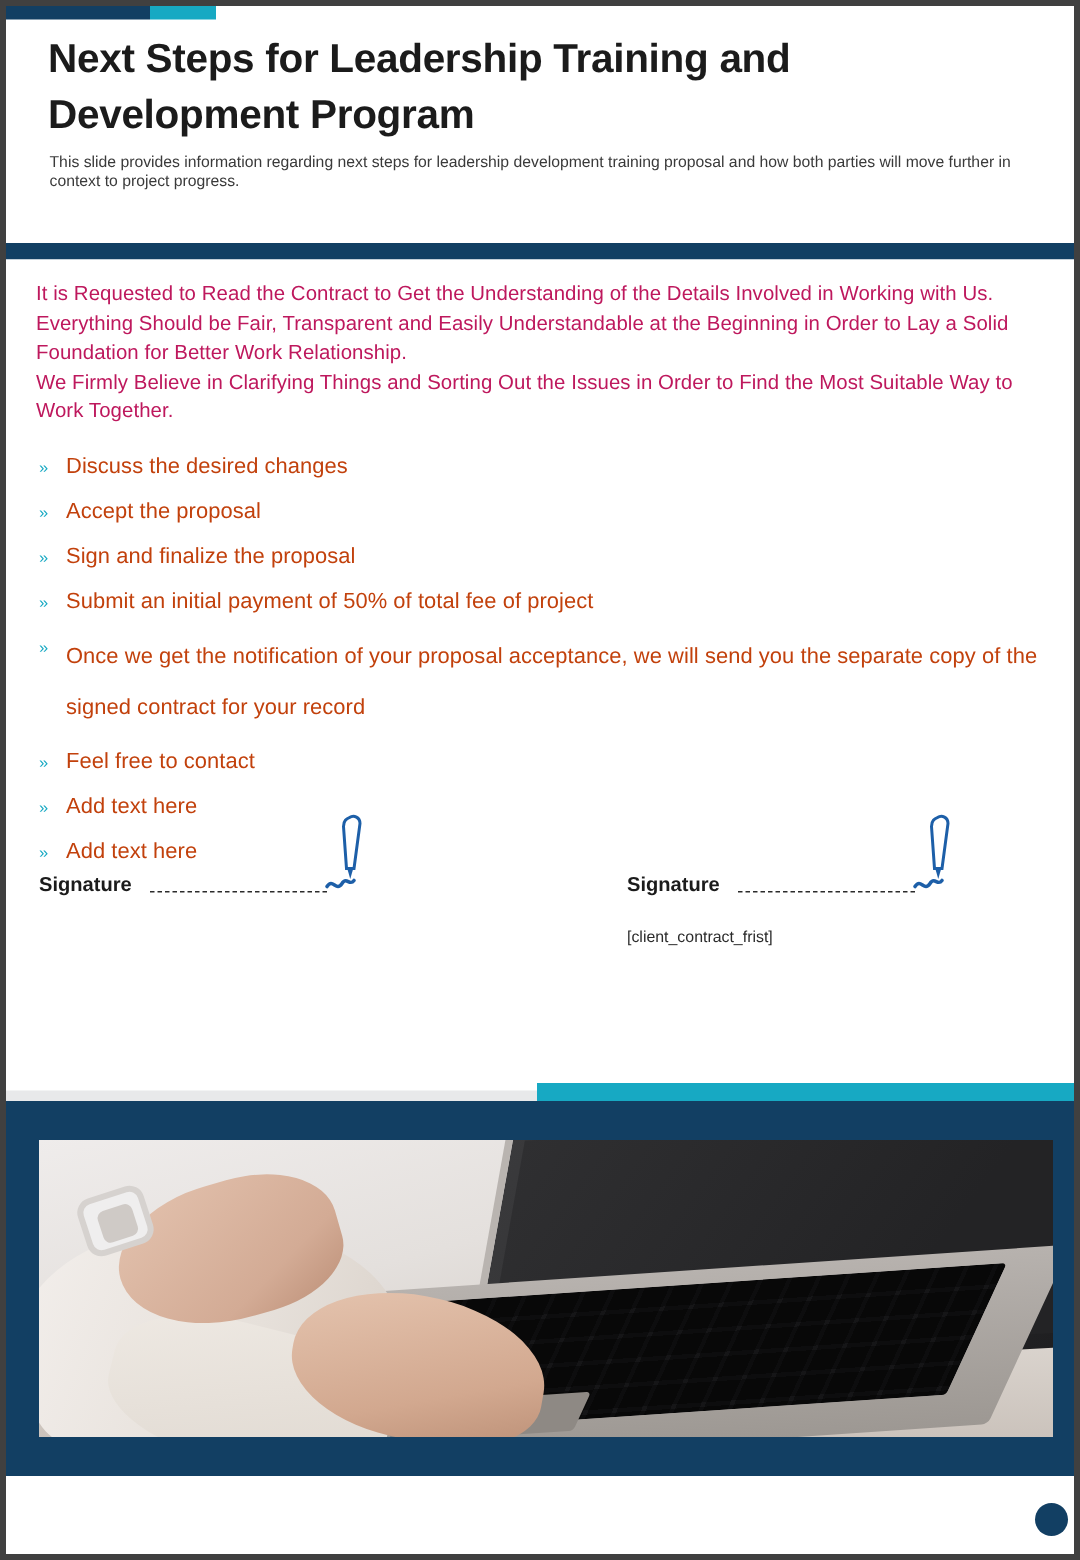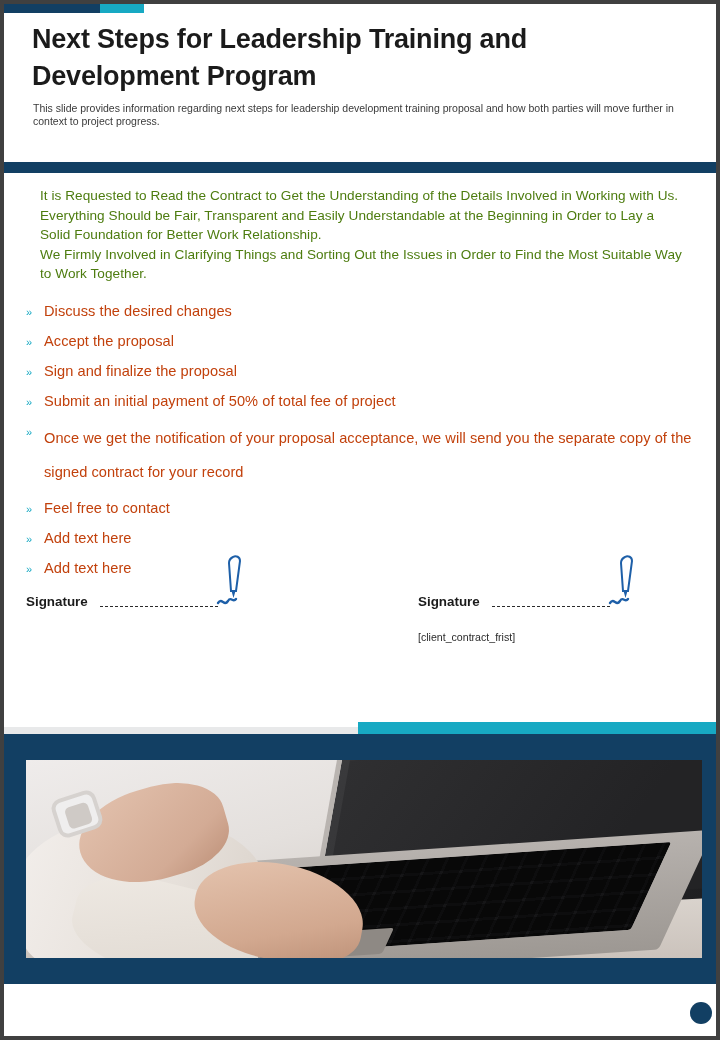--- a/index.html
+++ b/index.html
@@ -77,24 +77,24 @@
     background: #ffffff;
   }
 
   
   .body-wrap {
     position: absolute;
     left: 0; top: 182px;
     width: 720px;
   }
   .para {
-    margin: 0 36px;
+    margin: 0 20px;
     font-size: 13.6px;
     line-height: 19.6px;
-    color: #4d7c0f;
+    color: #be185d;
     letter-spacing: 0.05px;
   }
   .para p { margin: 0; }
 
   .bullets {
     margin: 17px 0 0 0;
     padding: 0;
     list-style: none;
   }
   .bullets li {
@@ -116,21 +116,21 @@
     font-size: 14.6px;
     line-height: 21px;
     color: #c2410c;
     letter-spacing: 0.05px;
   }
   .bullets li.two-line .b-text { line-height: 34px; }
 
   
   .sig-row {
     position: absolute;
-    left: 0; top: 584px;
+    left: 0; top: 572px;
     width: 696px;
     height: 120px;
   }
   .sig-block { position: absolute; top: 0; }
   .sig-block.left  { left: 22px; }
   .sig-block.right { left: 414px; }
 
   .sig-line-row {
     display: flex;
     align-items: center;
@@ -335,21 +335,21 @@
     <div class="subtitle">This slide provides information regarding next steps for leadership development training proposal and how both parties will move further in context to project progress.</div>
   </div>
 
   <div class="hdr-rule"></div>
   <div class="hdr-rule-inner"></div>
 
   <div class="body-wrap">
 
     <div class="para">
       <p>It is Requested to Read the Contract to Get the Understanding of the Details Involved in Working with Us. Everything Should be Fair, Transparent and Easily Understandable at the Beginning in Order to Lay a Solid Foundation for Better Work Relationship.</p>
-      <p>We Firmly Involved in Clarifying Things and Sorting Out the Issues in Order to Find the Most Suitable Way to Work Together.</p>
+      <p>We Firmly Believe in Clarifying Things and Sorting Out the Issues in Order to Find the Most Suitable Way to Work Together.</p>
     </div>
 
     <ul class="bullets">
       <li>
         <span class="b-mark">»</span>
         <span class="b-text">Discuss the desired changes</span>
       </li>
       <li>
         <span class="b-mark">»</span>
         <span class="b-text">Accept the proposal</span>

